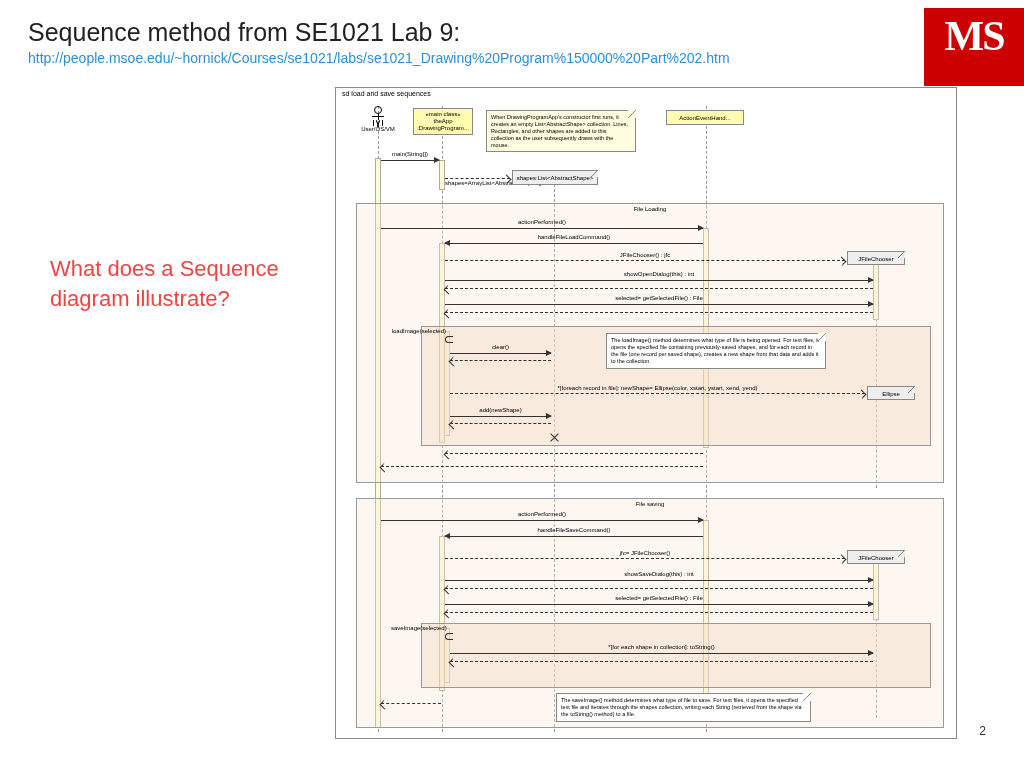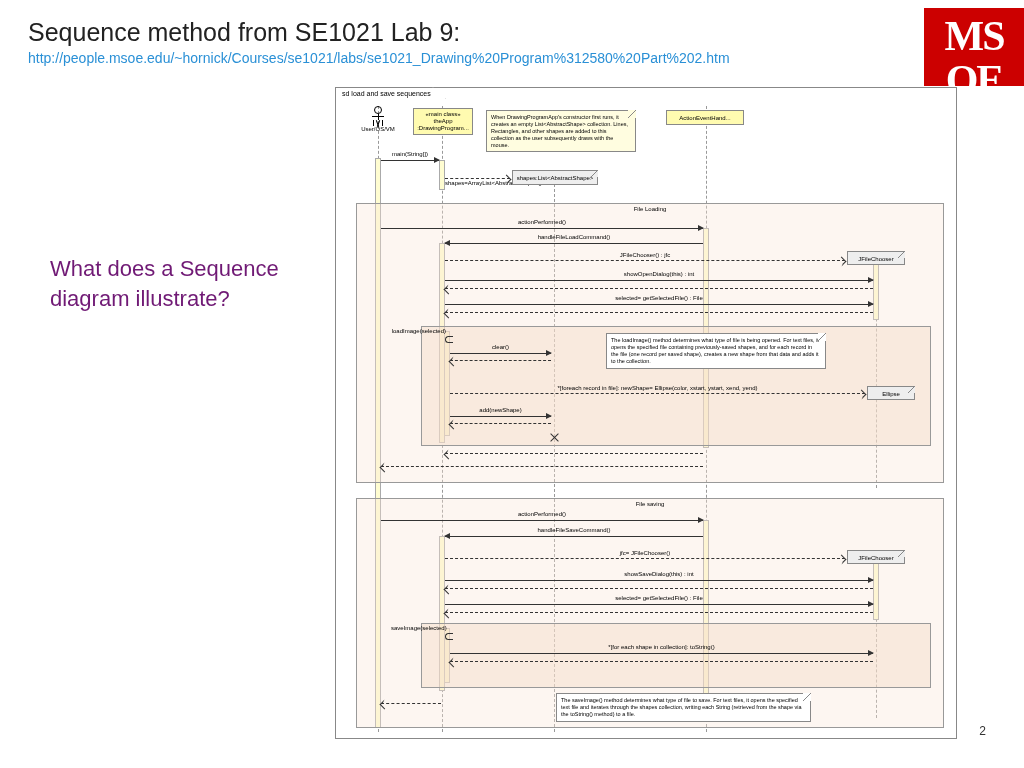--- a/index.html
+++ b/index.html
@@ -1,18 +1,18 @@
 <!DOCTYPE html>
 <html><head>
 <meta charset="utf-8">
 <style>
   body{margin:0;font-family:Arial,Helvetica,sans-serif;background:#fff;width:1024px;height:768px;position:relative;overflow:hidden}
   .title{position:absolute;left:28px;top:18px;font-size:25px;color:#222}
   .url{position:absolute;left:28px;top:50px;font-size:14px;color:#2a90d6}
-  .question{position:absolute;left:50px;top:254px;font-size:22px;color:#701a75;line-height:1.35;width:260px}
+  .question{position:absolute;left:50px;top:254px;font-size:22px;color:#ef4444;line-height:1.35;width:260px}
   .pagenum{position:absolute;right:38px;bottom:30px;font-size:12px;color:#333}
   .titlebar{position:absolute;right:70px;top:14px;width:1px;height:60px;background:#000}
 
   
   .logo{position:absolute;right:0;top:8px;width:100px;height:78px;background:#c00;color:#fff;font-family:"Times New Roman",serif;font-weight:bold;text-align:center}
   .logo .row{font-size:42px;line-height:44px;letter-spacing:-2px}
   .logo .row:first-child{margin-top:6px}
 
   
   .dia{position:absolute;left:335px;top:87px;width:620px;height:650px;border:1px solid #888;background:#fff}
@@ -47,28 +47,27 @@
   .sub{position:absolute;border:1px solid #999;background:rgba(245,220,200,.45)}
   .dest{position:absolute;width:9px;height:9px}
   .dest:before,.dest:after{content:"";position:absolute;left:4px;top:-1px;width:1px;height:11px;background:#333}
   .dest:before{transform:rotate(45deg)}
   .dest:after{transform:rotate(-45deg)}
 </style>
 </head>
 <body>
 
 <div class="title">Sequence method from SE1021 Lab 9:</div>
-<div class="url">http://people.msoe.edu/~hornick/Courses/se1021/labs/se1021_Drawing%20Program%312580%20Part%202.htm</div>
+<div class="url">http://people.msoe.edu/~hornick/Courses/se1021/labs/se1021_Drawing%20Program%150000%20Part%202.htm</div>
 <div class="question">What does a Sequence diagram illustrate?</div>
 <div class="pagenum">2</div>
 <div class="titlebar"></div>
 
 <div class="logo">
   <div class="row">MS</div>
-  <div class="row">OE</div>
 </div>
 
 <div class="dia">
   <div class="tab">sd load and save sequences</div>
 
   <div class="ll" style="left:42px"></div>
   <div class="ll" style="left:106px"></div>
   <div class="ll" style="left:218px;top:96px"></div>
   <div class="ll" style="left:370px"></div>
   <div class="ll" style="left:540px;top:170px;bottom:auto;height:230px"></div>

